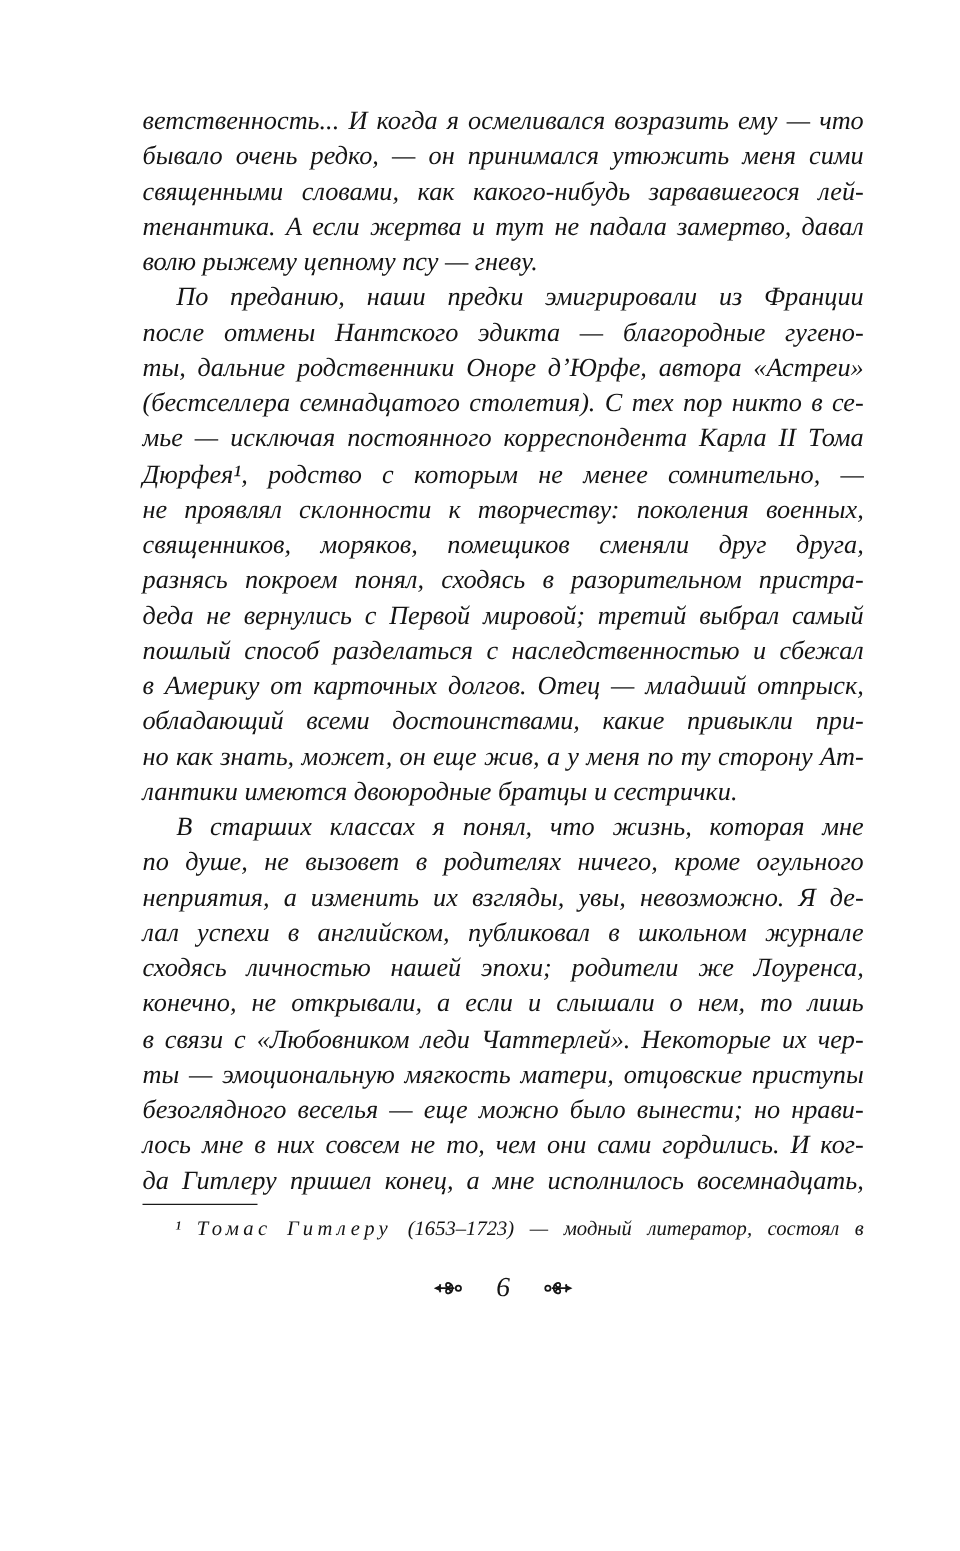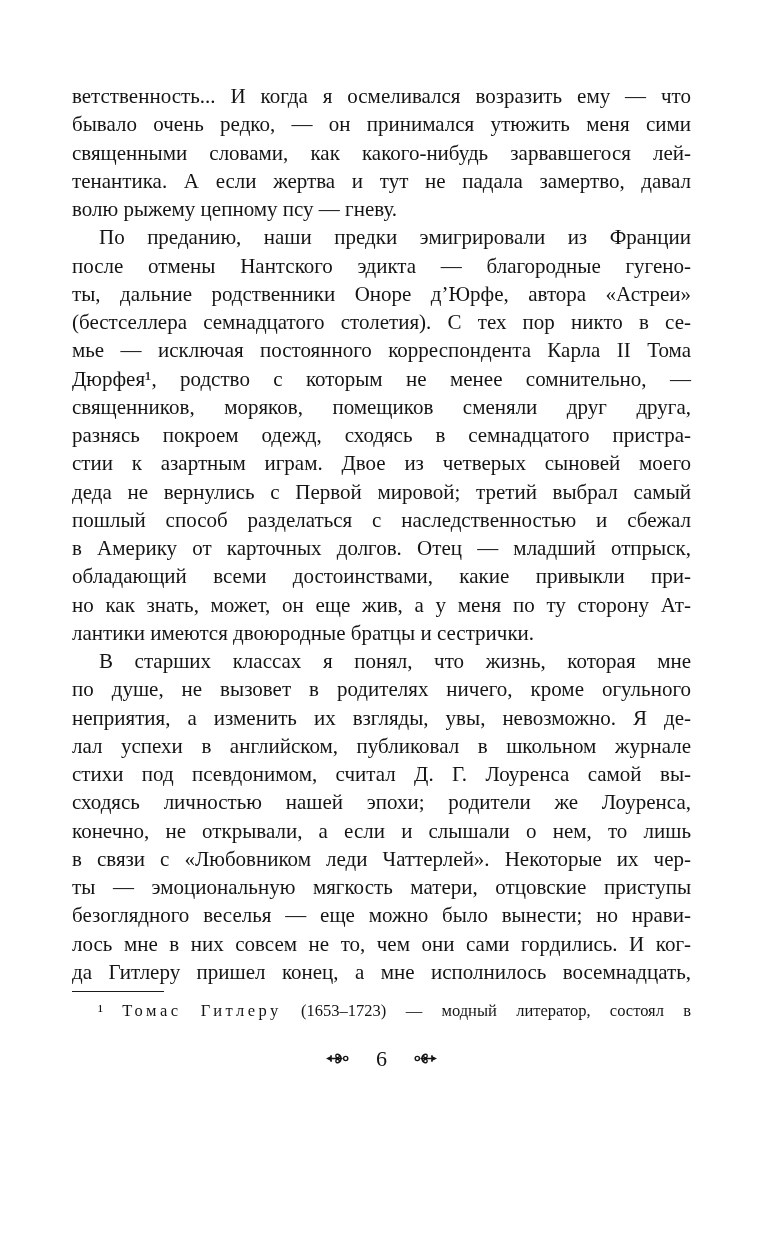--- a/index.html
+++ b/index.html
@@ -4,23 +4,24 @@
 <style>
   html, body { margin: 0; padding: 0; }
   body {
     width: 768px; height: 1241px;
     background: #ffffff;
     overflow: hidden;
   }
   .page {
     box-sizing: border-box;
     width: 768px; height: 1241px;
-    padding: 82px 77px 0 72px;
+    padding: 82px 77px 0 114px;
     font-family: "Liberation Serif", "DejaVu Serif", serif;
     color: #141414;
+    font-style: italic;
   }
   .text-block { font-size: 21px; line-height: 28.25px; }
   p.para { margin: 0; }
   .line {
     display: block;
     text-align: justify;
     text-align-last: justify;
   }
   .line.last { text-align-last: left; }
   .para.indent .line.first { padding-left: 27px; }
@@ -59,36 +60,35 @@
         <span class="line">тенантика. А если жертва и тут не падала замертво, давал</span>
         <span class="line last">волю рыжему цепному псу — гневу.</span>
       </p>
       <p class="para indent">
         <span class="line first">По преданию, наши предки эмигрировали из Франции</span>
         <span class="line">после отмены Нантского эдикта — благородные гугено-</span>
         <span class="line">ты, дальние родственники Оноре д’Юрфе, автора «Астреи»</span>
         <span class="line">(бестселлера семнадцатого столетия). С тех пор никто в се-</span>
         <span class="line">мье — исключая постоянного корреспондента Карла II Тома</span>
         <span class="line">Дюрфея¹, родство с которым не менее сомнительно, —</span>
+        <span class="line">не проявлял склонности к творчеству: поколения военных,</span>
         <span class="line">священников, моряков, помещиков сменяли друг друга,</span>
-        <span class="line">разнясь покроем одежд, сходясь в семнадцатого пристра-</span>
-        <span class="line">стии к азартным играм. Двое из четверых сыновей моего</span>
+        <span class="line">разнясь покроем понял, сходясь в разорительном пристра-</span>
         <span class="line">деда не вернулись с Первой мировой; третий выбрал самый</span>
         <span class="line">пошлый способ разделаться с наследственностью и сбежал</span>
         <span class="line">в Америку от карточных долгов. Отец — младший отпрыск,</span>
         <span class="line">обладающий всеми достоинствами, какие привыкли при-</span>
         <span class="line">но как знать, может, он еще жив, а у меня по ту сторону Ат-</span>
         <span class="line last">лантики имеются двоюродные братцы и сестрички.</span>
       </p>
       <p class="para indent">
         <span class="line first">В старших классах я понял, что жизнь, которая мне</span>
         <span class="line">по душе, не вызовет в родителях ничего, кроме огульного</span>
         <span class="line">неприятия, а изменить их взгляды, увы, невозможно. Я де-</span>
         <span class="line">лал успехи в английском, публиковал в школьном журнале</span>
-        <span class="line">стихи под псевдонимом, считал Д. Г. Лоуренса самой вы-</span>
         <span class="line">сходясь личностью нашей эпохи; родители же Лоуренса,</span>
         <span class="line">конечно, не открывали, а если и слышали о нем, то лишь</span>
         <span class="line">в связи с «Любовником леди Чаттерлей». Некоторые их чер-</span>
         <span class="line">ты — эмоциональную мягкость матери, отцовские приступы</span>
         <span class="line">безоглядного веселья — еще можно было вынести; но нрави-</span>
         <span class="line">лось мне в них совсем не то, чем они сами гордились. И ког-</span>
         <span class="line">да Гитлеру пришел конец, а мне исполнилось восемнадцать,</span>
       </p>
     </div>
 

